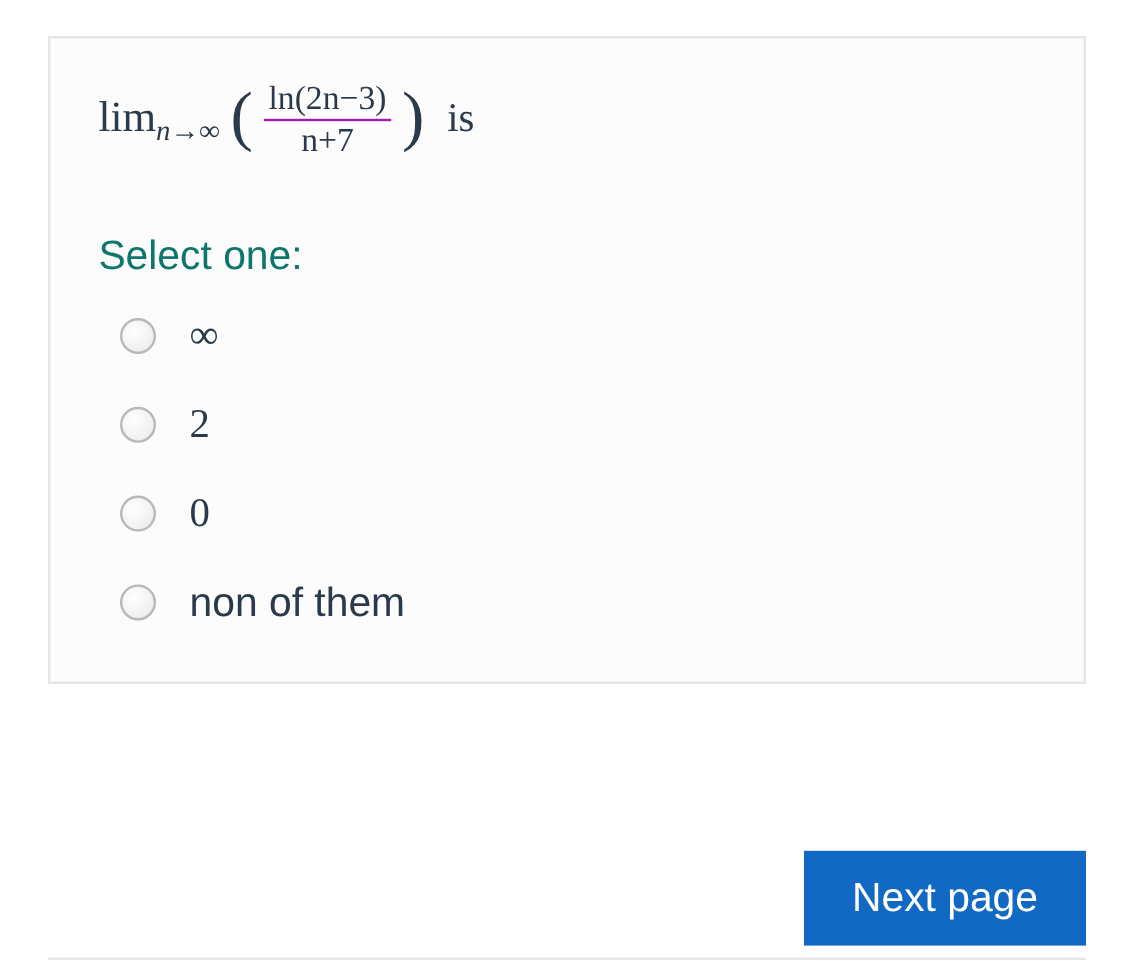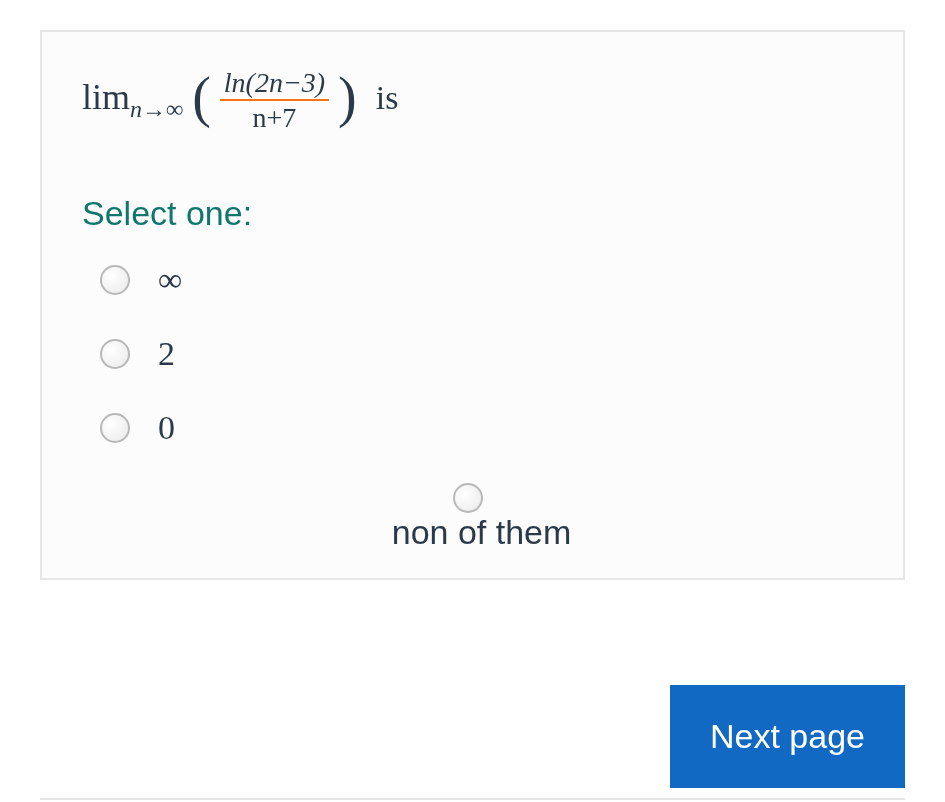--- a/index.html
+++ b/index.html
@@ -14,21 +14,21 @@
   .page-wrap {
     box-sizing: border-box;
     width: 100%;
     height: 100%;
     padding: 30px 40px 0 40px;
     position: relative;
   }
   .question-card {
     border: 2px solid #e6e6e6;
     background: #fcfcfc;
-    padding: 36px 40px 26px 40px;
+    padding: 36px 40px 46px 40px;
     box-sizing: border-box;
   }
   .question-stem {
     font-family: Georgia, "Times New Roman", serif;
     font-size: 36px;
     line-height: 1.2;
     margin-bottom: 60px;
   }
   .lim-text {
     font-family: Georgia, "Times New Roman", serif;
@@ -40,23 +40,22 @@
   }
   .fraction {
     display: inline-block;
     vertical-align: middle;
     text-align: center;
     font-size: 28px;
     line-height: 1.1;
   }
   .fraction .top {
     display: block;
-    border-bottom: 2px solid #f97316;
+    border-bottom: 2px solid #a21caf;
     padding: 0 4px;
-    font-style: italic;
   }
   .fraction .bot {
     display: block;
     padding: 2px 4px 0 4px;
   }
   .big-paren {
     font-size: 56px;
     vertical-align: middle;
     font-family: Georgia, "Times New Roman", serif;
     line-height: 0;
@@ -74,21 +73,20 @@
     color: #0f766e;
   }
   .option-row {
     display: flex;
     align-items: center;
     margin: 0 0 36px 18px;
     font-size: 34px;
   }
   .option-row:last-child {
     margin-bottom: 0;
-    flex-direction: column;
   }
   .radio-dot {
     width: 26px;
     height: 26px;
     border: 2px solid #b8b8b8;
     border-radius: 50%;
     margin-right: 28px;
     background: radial-gradient(circle at 35% 35%, #ffffff 0%, #f2f2f2 60%, #e6e6e6 100%);
     flex-shrink: 0;
   }
@@ -99,21 +97,21 @@
   .opt-math {
     font-family: Georgia, "Times New Roman", serif;
   }
   .next-btn {
     position: absolute;
     right: 40px;
     bottom: 14px;
     background: #1169c4;
     color: #ffffff;
     font-size: 34px;
-    padding: 32px 40px;
+    padding: 20px 40px;
     border: none;
     cursor: pointer;
     font-family: "Segoe UI", Arial, sans-serif;
   }
   .bottom-rule {
     position: absolute;
     left: 40px;
     right: 40px;
     bottom: 2px;
     border-top: 2px solid #e6e6e6;

